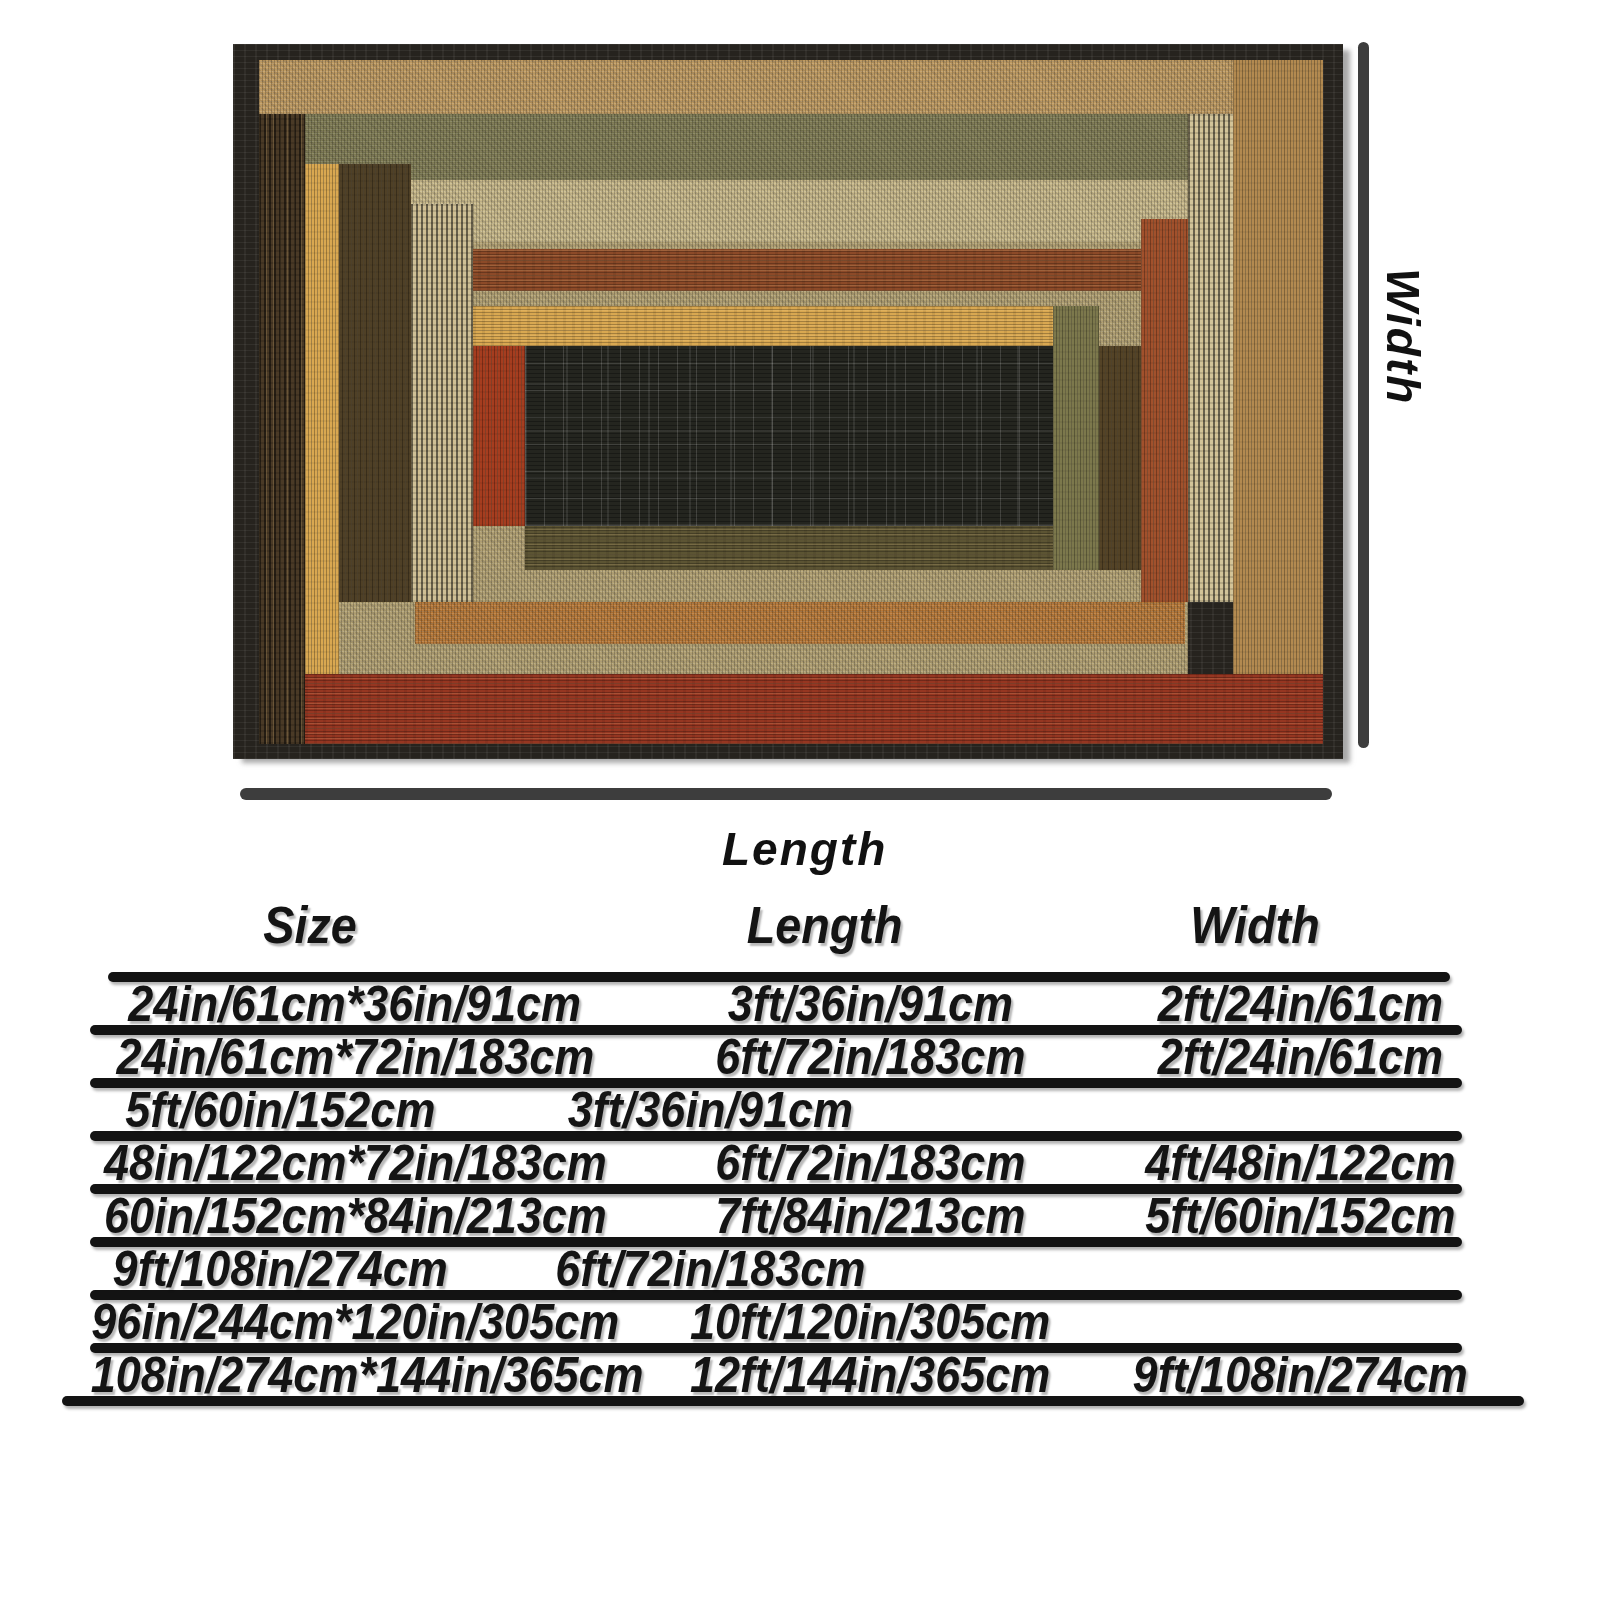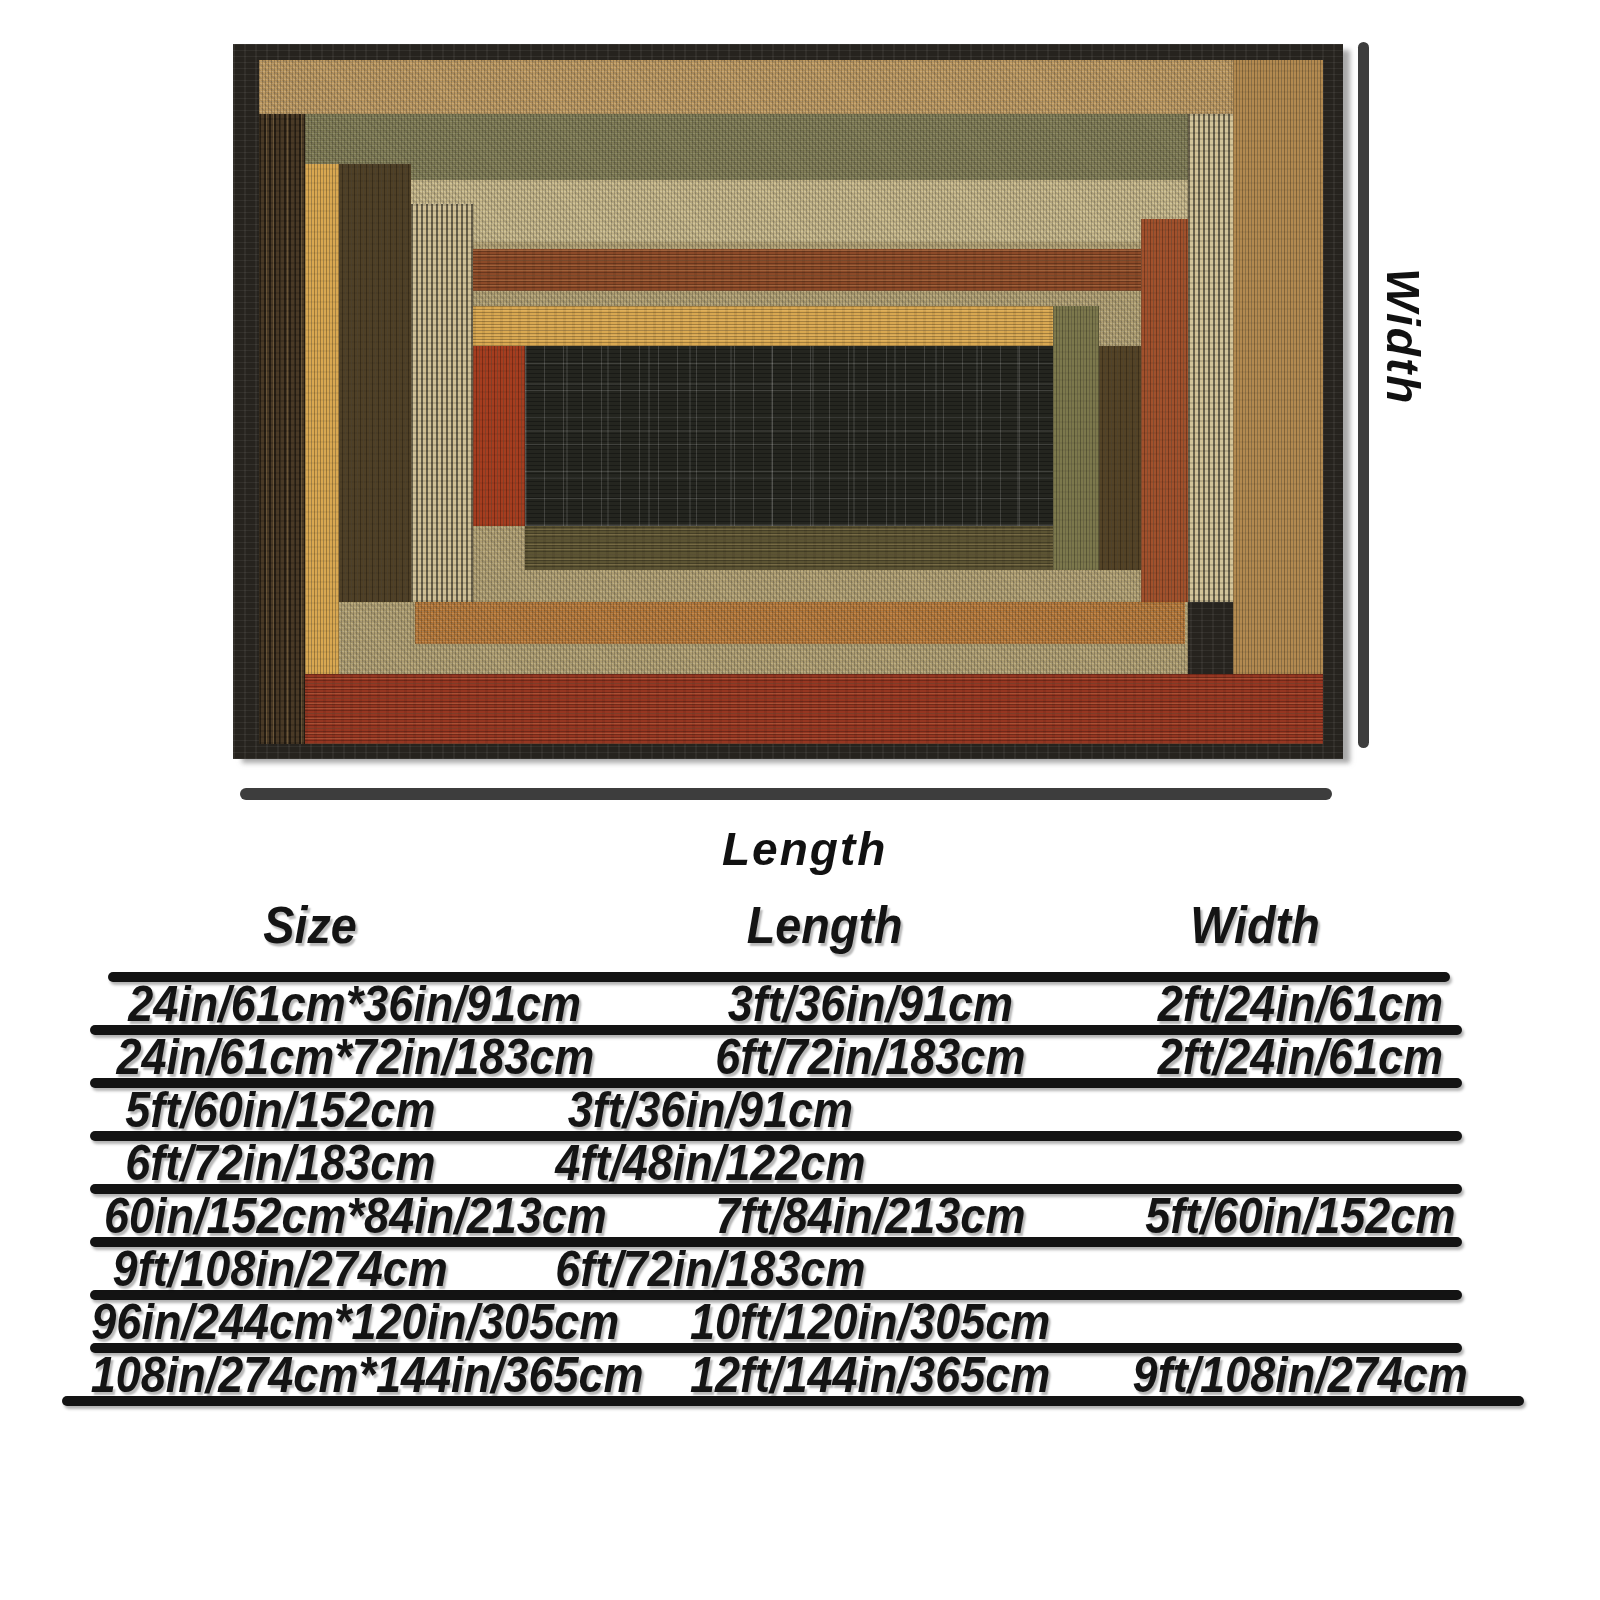--- a/index.html
+++ b/index.html
@@ -114,20 +114,21 @@
     </div>
     <div class="t-rule"></div>
 
     <div class="t-row">
       <div class="t-cell c2"><span>5ft/60in/152cm</span></div>
       <div class="t-cell c3"><span>3ft/36in/91cm</span></div>
     </div>
     <div class="t-rule"></div>
 
     <div class="t-row">
+      <div class="t-cell c1"><span>48in/122cm*72in/183cm</span></div>
       <div class="t-cell c2"><span>6ft/72in/183cm</span></div>
       <div class="t-cell c3"><span>4ft/48in/122cm</span></div>
     </div>
     <div class="t-rule"></div>
 
     <div class="t-row">
       <div class="t-cell c1"><span>60in/152cm*84in/213cm</span></div>
       <div class="t-cell c2"><span>7ft/84in/213cm</span></div>
       <div class="t-cell c3"><span>5ft/60in/152cm</span></div>
     </div>

